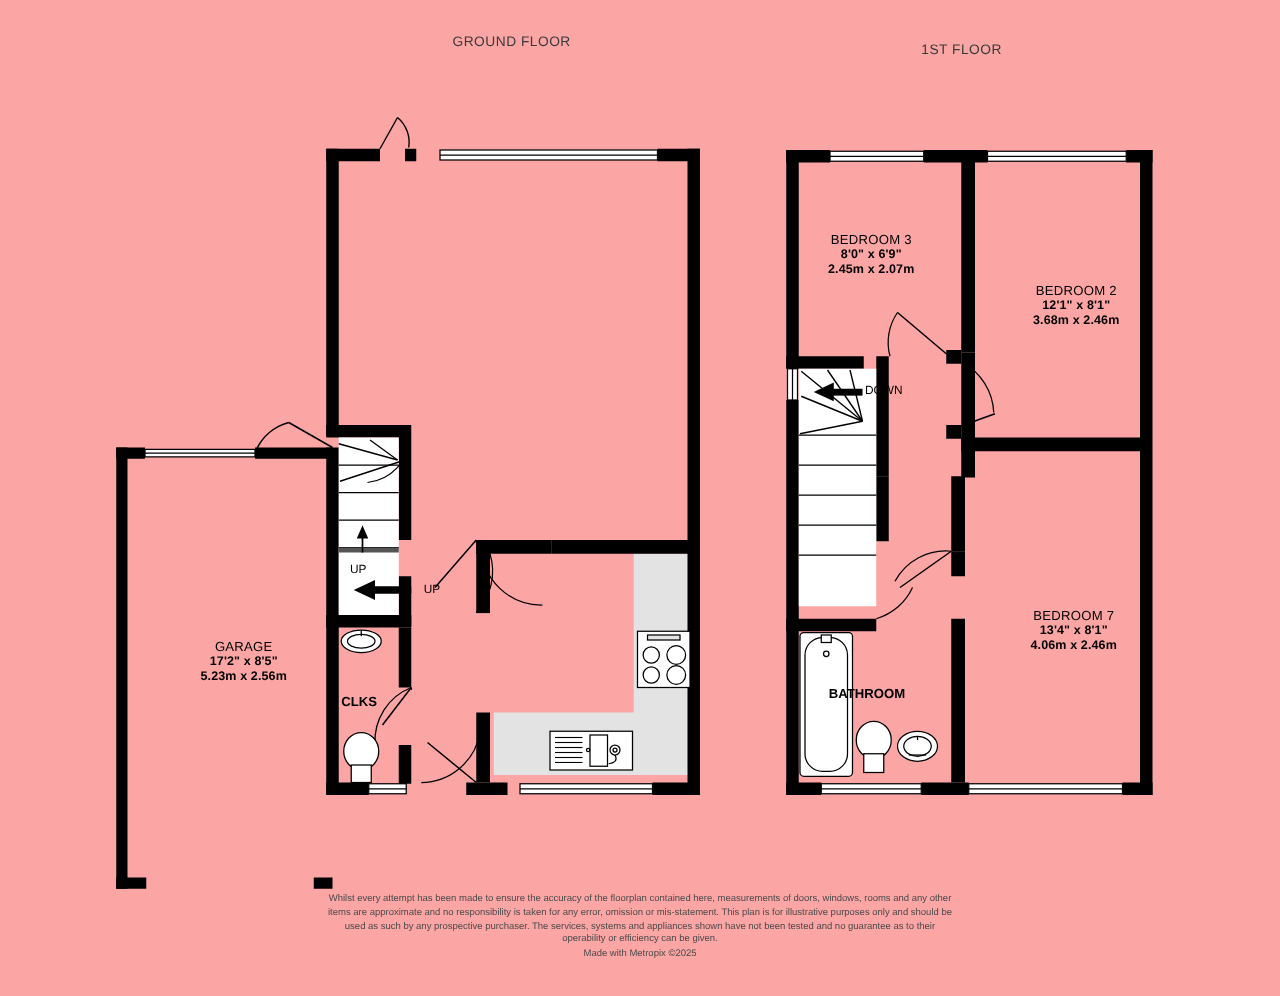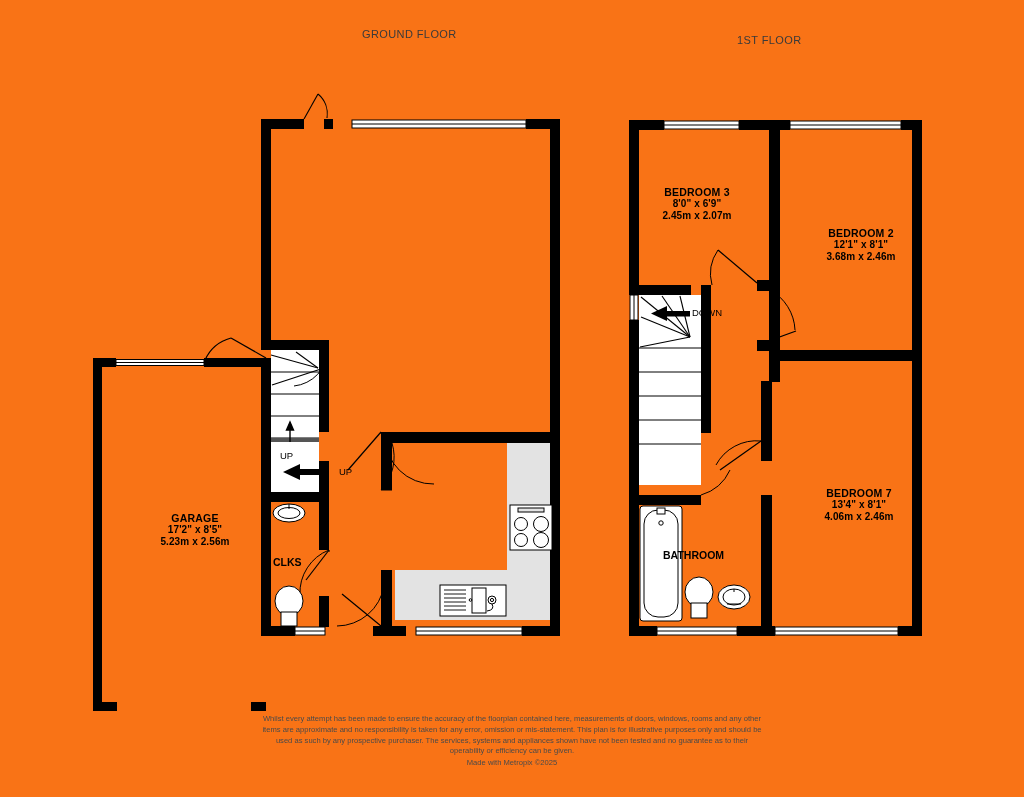--- a/index.html
+++ b/index.html
@@ -9,21 +9,21 @@
     background: #ffffff;
   }
   body {
     font-family: "Liberation Sans", sans-serif;
     color: #000000;
   }
   #page {
     position: relative;
     width: 1024px;
     height: 797px;
-    background: #f97316;
+    background: #fca5a5;
     overflow: hidden;
   }
   .floor-title {
     position: absolute;
     font-size: 11px;
     letter-spacing: 0.4px;
     color: #3a3a3a;
     font-weight: 400;
     white-space: nowrap;
   }
@@ -40,21 +40,21 @@
 
   .room-label {
     position: absolute;
     text-align: center;
     white-space: nowrap;
     line-height: 1.18;
   }
   .room-label .rl-name {
     display: block;
     font-size: 10.5px;
-    font-weight: bold;
+    font-weight: normal;
     letter-spacing: 0.2px;
     text-align: center;
   }
   .room-label .rl-imp {
     display: block;
     font-size: 10px;
     font-weight: bold;
     letter-spacing: 0.1px;
   }
   .room-label .rl-met {

